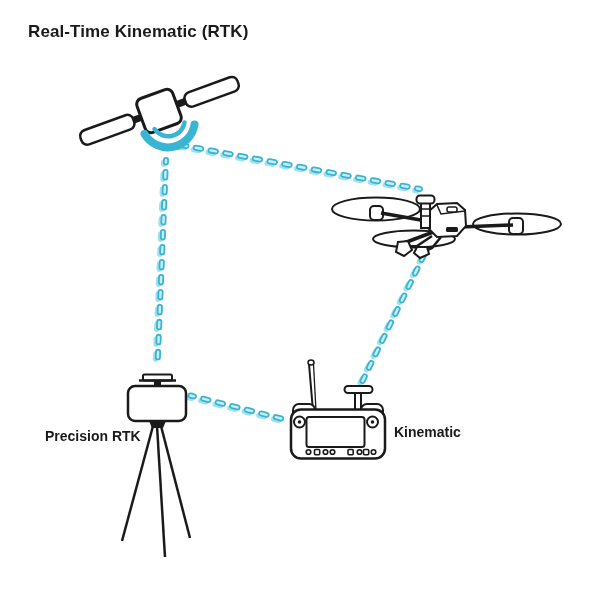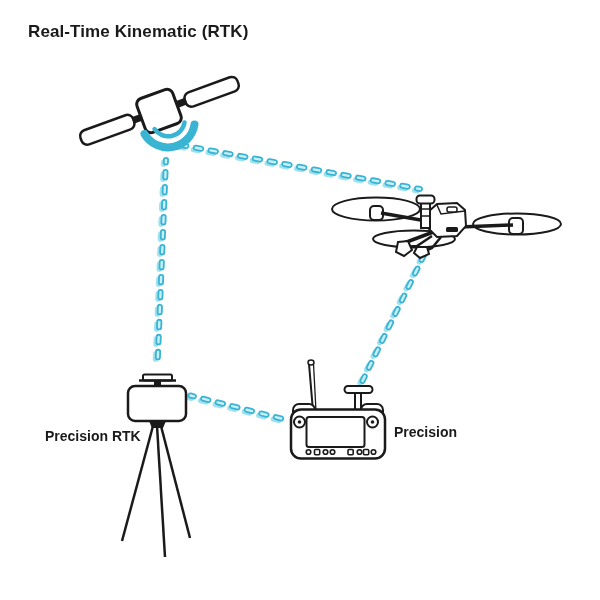--- a/index.html
+++ b/index.html
@@ -147,14 +147,14 @@
         <rect class="ink" x="363.5" y="449.5" width="5.2" height="5.2" rx="1" stroke-width="1.6"></rect>
         <circle class="ink" cx="373.5" cy="452" r="2.3" stroke-width="1.6"></circle>
       </g>
     </g>
   </svg>
 
   <div class="txt title">Real-Time Kinematic (RTK)</div>
   <div class="txt base-label">
     <span>Precision RTK</span>
   </div>
-  <div class="txt controller-label">Precision</div>
+  <div class="txt controller-label">Kinematic</div>
 </div>
 
 </body></html>

